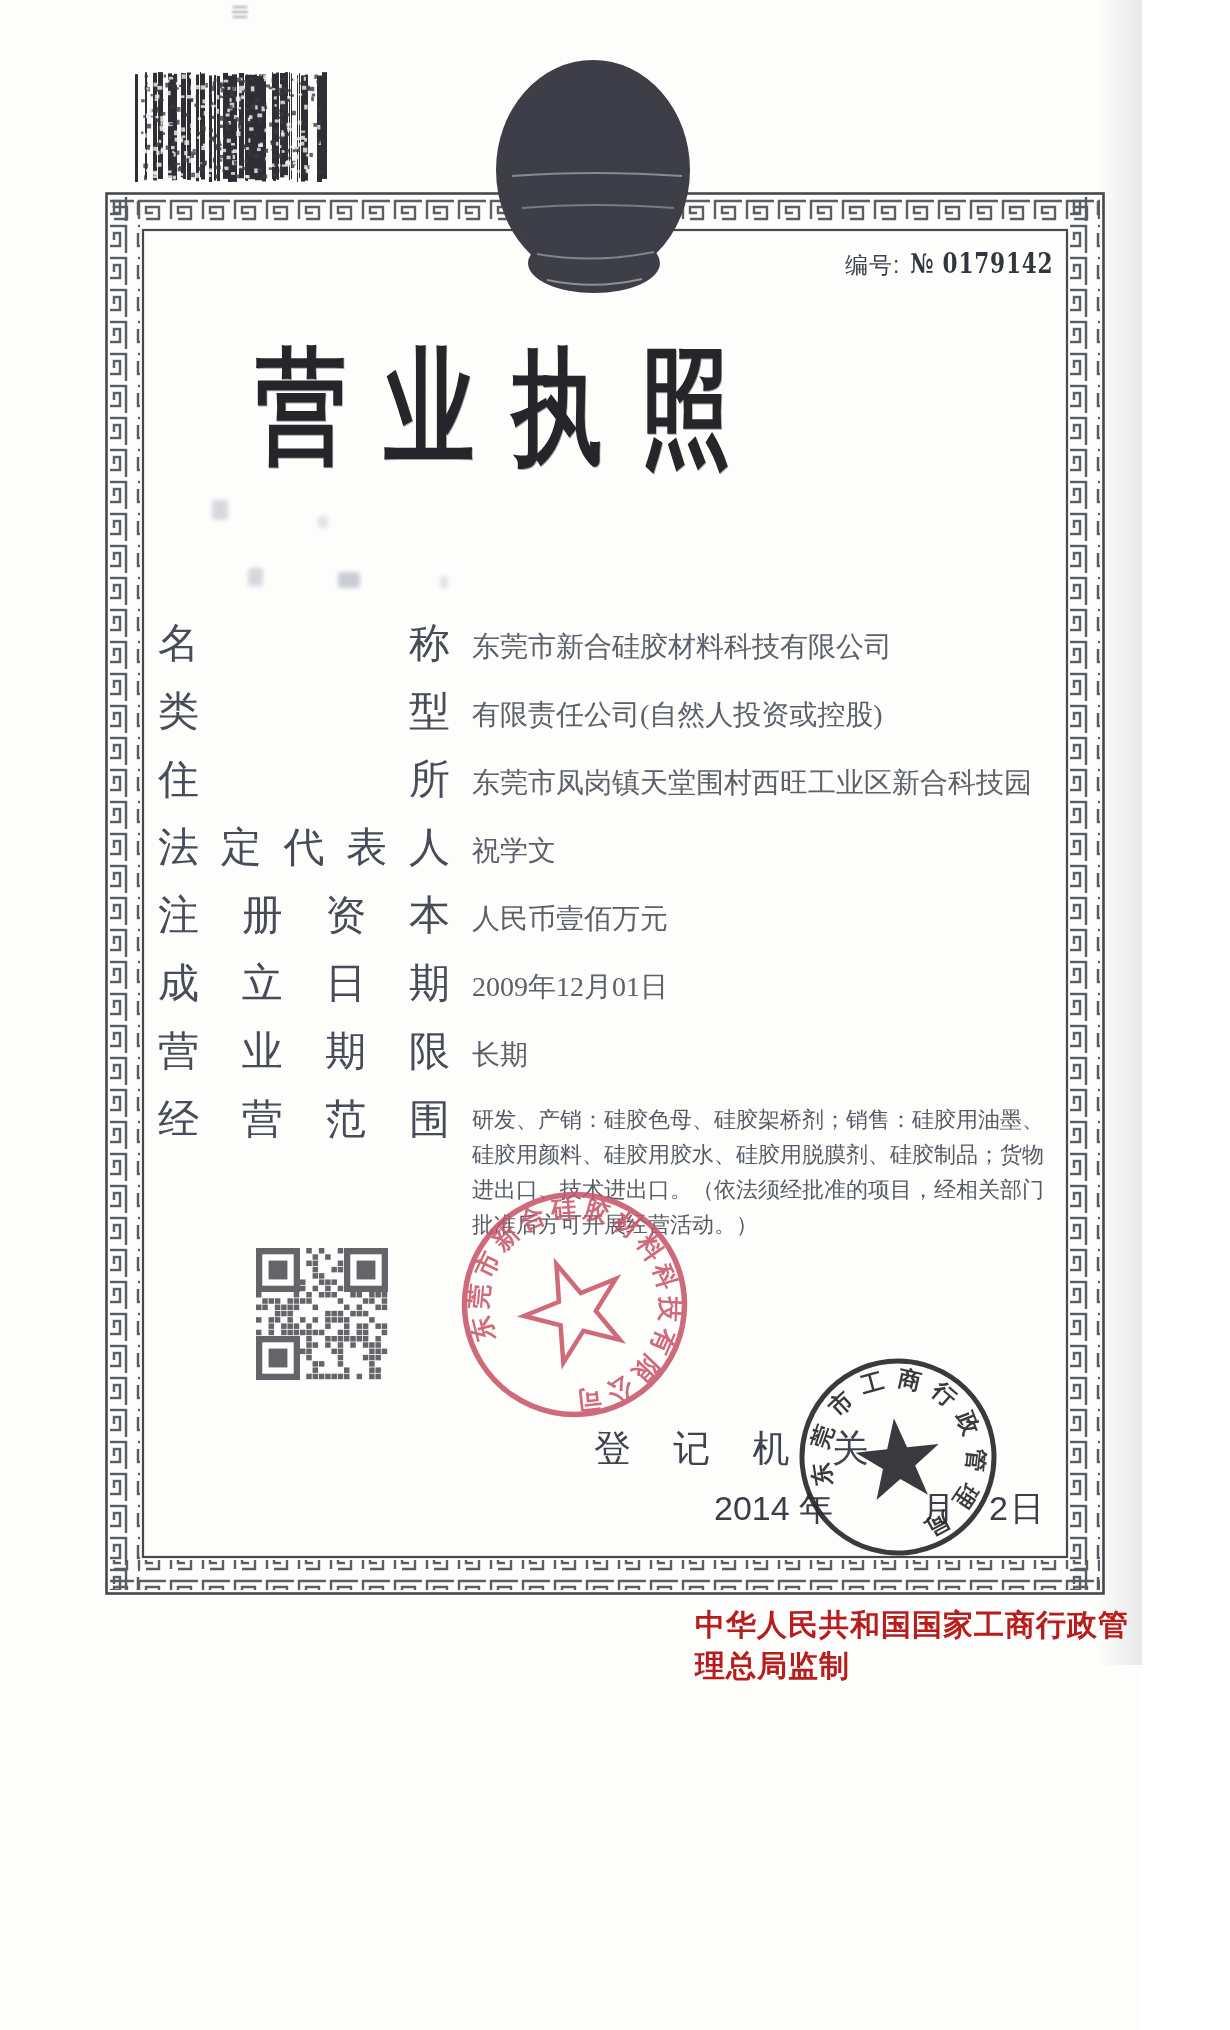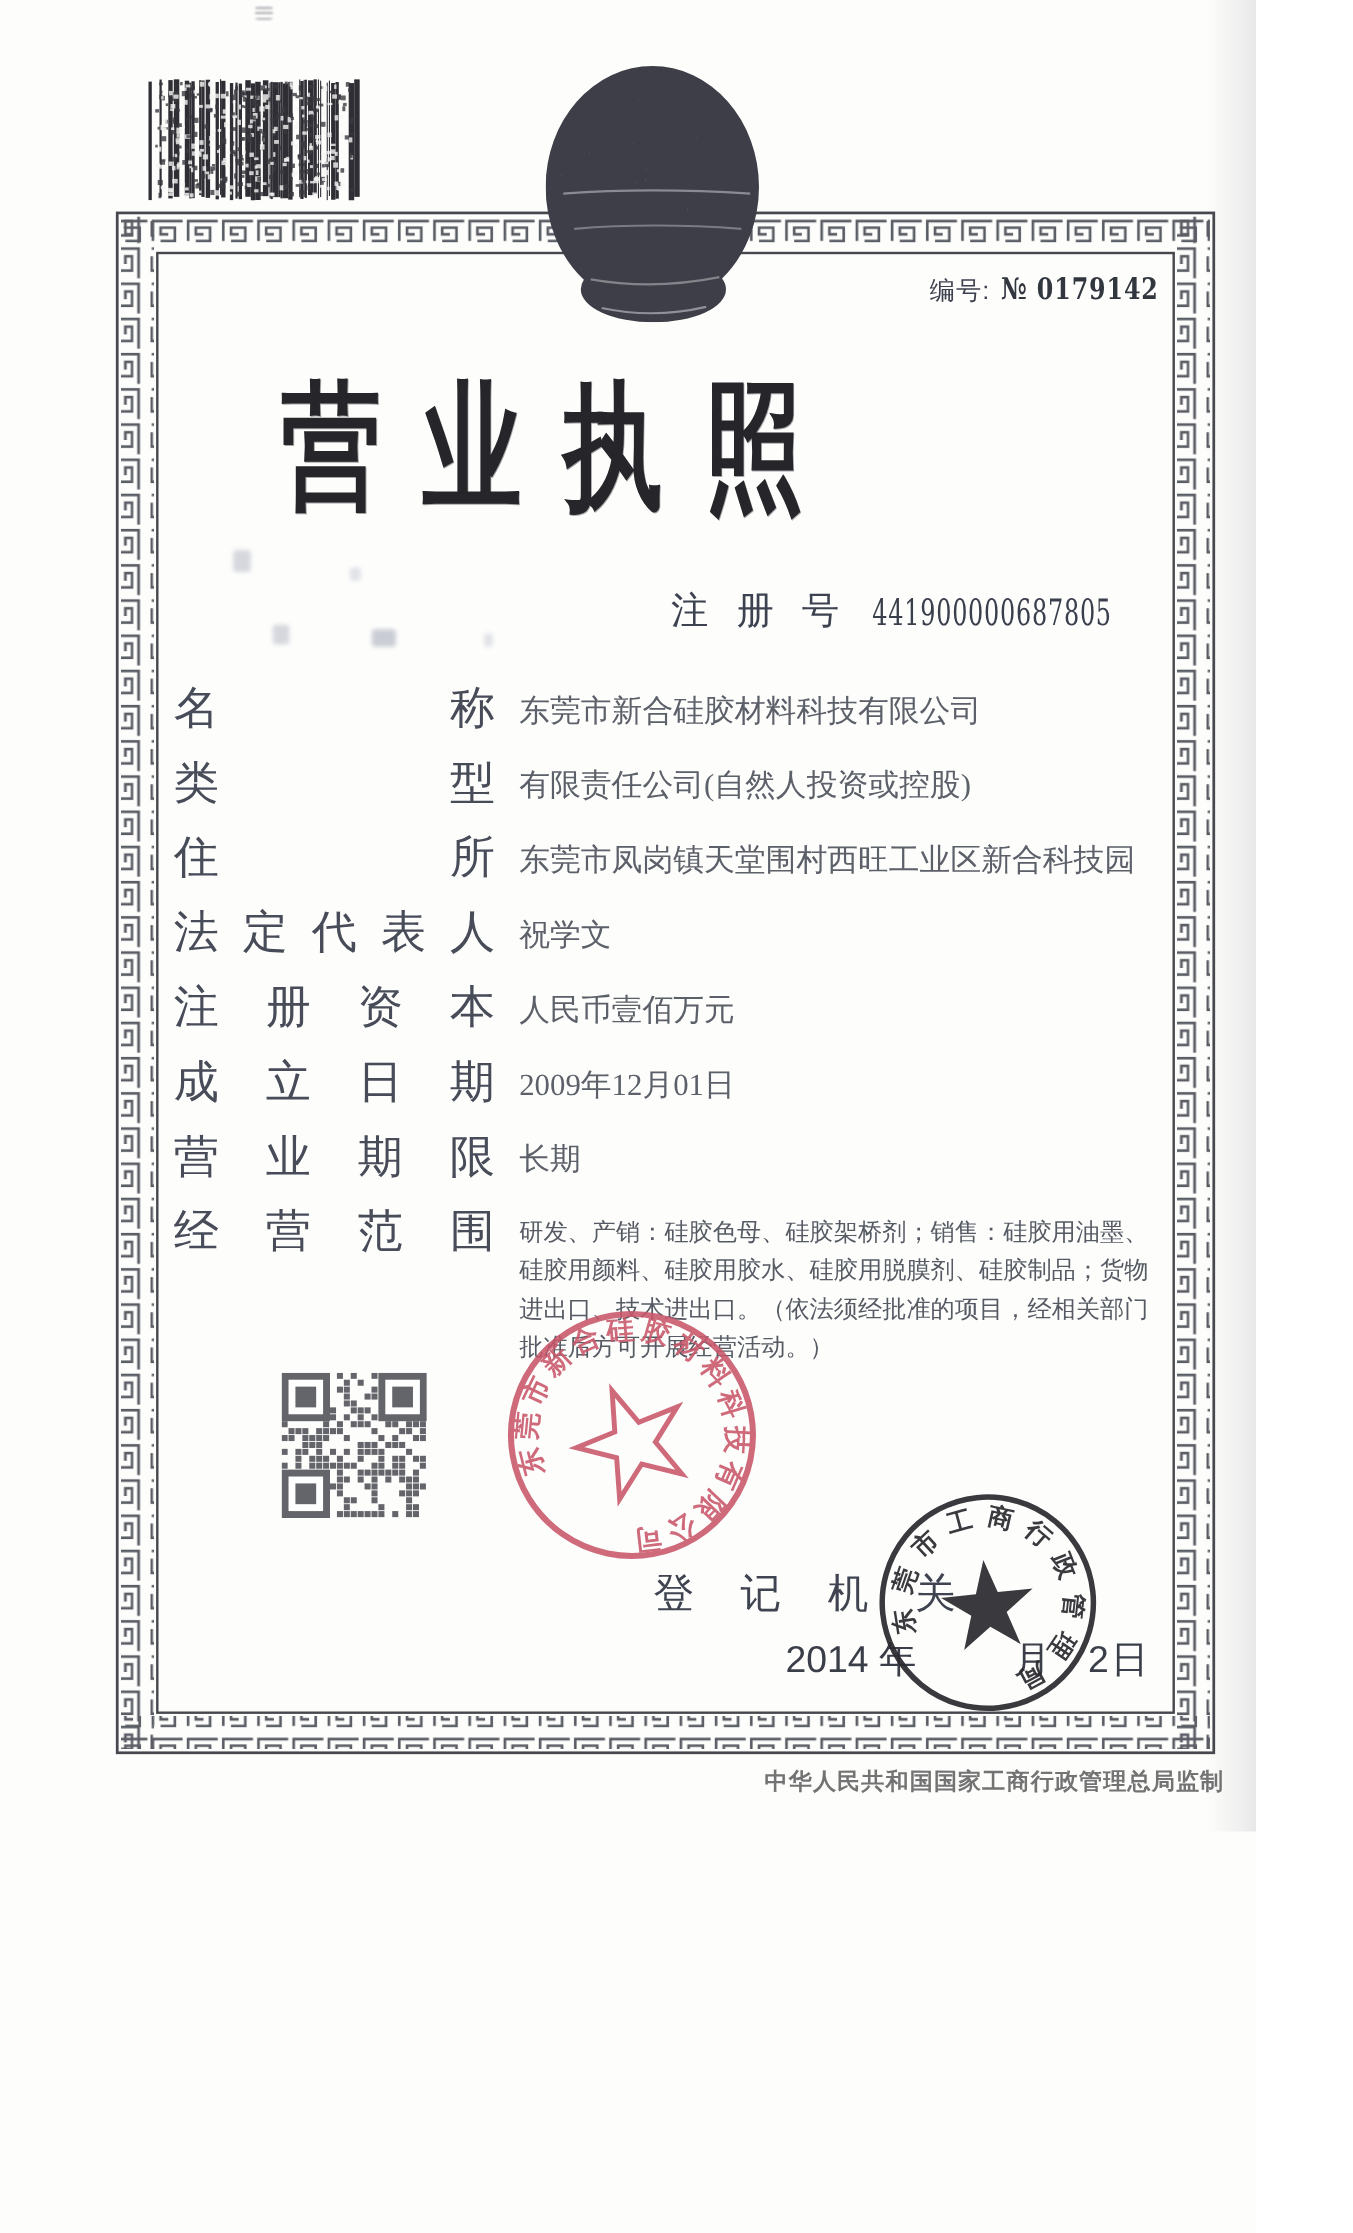--- a/index.html
+++ b/index.html
@@ -59,21 +59,21 @@
   .dateline .m{margin-left:88px;}
   .dateline .d2{margin-left:34px;}
   .dateline .d{margin-left:2px;}
 
   
   .black-stamp{left:793px;top:1352px;width:210px;height:210px;z-index:7;transform:rotate(-6deg);opacity:.92;}
 
   
   .footer-left{left:104px;top:1608px;z-index:2;font-family:"DejaVu Sans Mono",monospace;
                font-size:20px;color:#4d525c;letter-spacing:.5px;}
-  .footer-right{left:695px;top:1605px;z-index:2;font-size:21px;font-weight:600;color:#737373;letter-spacing:1px;}
+  .footer-right{left:695px;top:1605px;z-index:2;font-size:30px;font-weight:600;color:#b91c1c;letter-spacing:1px;}
 
   
   .smudge{position:absolute;z-index:2;background:#8d93a6;filter:blur(2px);opacity:.35;border-radius:3px;}
   .s1{left:212px;top:500px;width:16px;height:20px;}
   .s2{left:318px;top:516px;width:10px;height:12px;opacity:.25;}
   .s3{left:248px;top:568px;width:15px;height:18px;}
   .s4{left:338px;top:572px;width:22px;height:16px;opacity:.45;}
   .s5{left:440px;top:576px;width:8px;height:12px;opacity:.25;}
   .s6{left:232px;top:6px;width:16px;height:12px;opacity:.5;filter:blur(1px);
       background:repeating-linear-gradient(0deg,#565a66 0 2px,transparent 2px 5px);}
@@ -586,24 +586,20 @@
   </svg>
 
   <div class="abs serial">
     <span>编号:</span><span class="no">№ 0179142</span>
   </div>
 
   <div class="abs title">
     <span>营</span><span>业</span><span>执</span><span>照</span>
   </div>
 
-  <div class="abs regline">
-    <span class="lab">注 册 号</span>
-    <span class="no">441900000687805</span>
-  </div>
 
   <div class="abs fields">
     <div class="row">
       <div class="row-label">
           <span>名</span>
           <span>称</span>
         </div>
       <div class="row-value">东莞市新合硅胶材料科技有限公司</div>
     </div>
 

